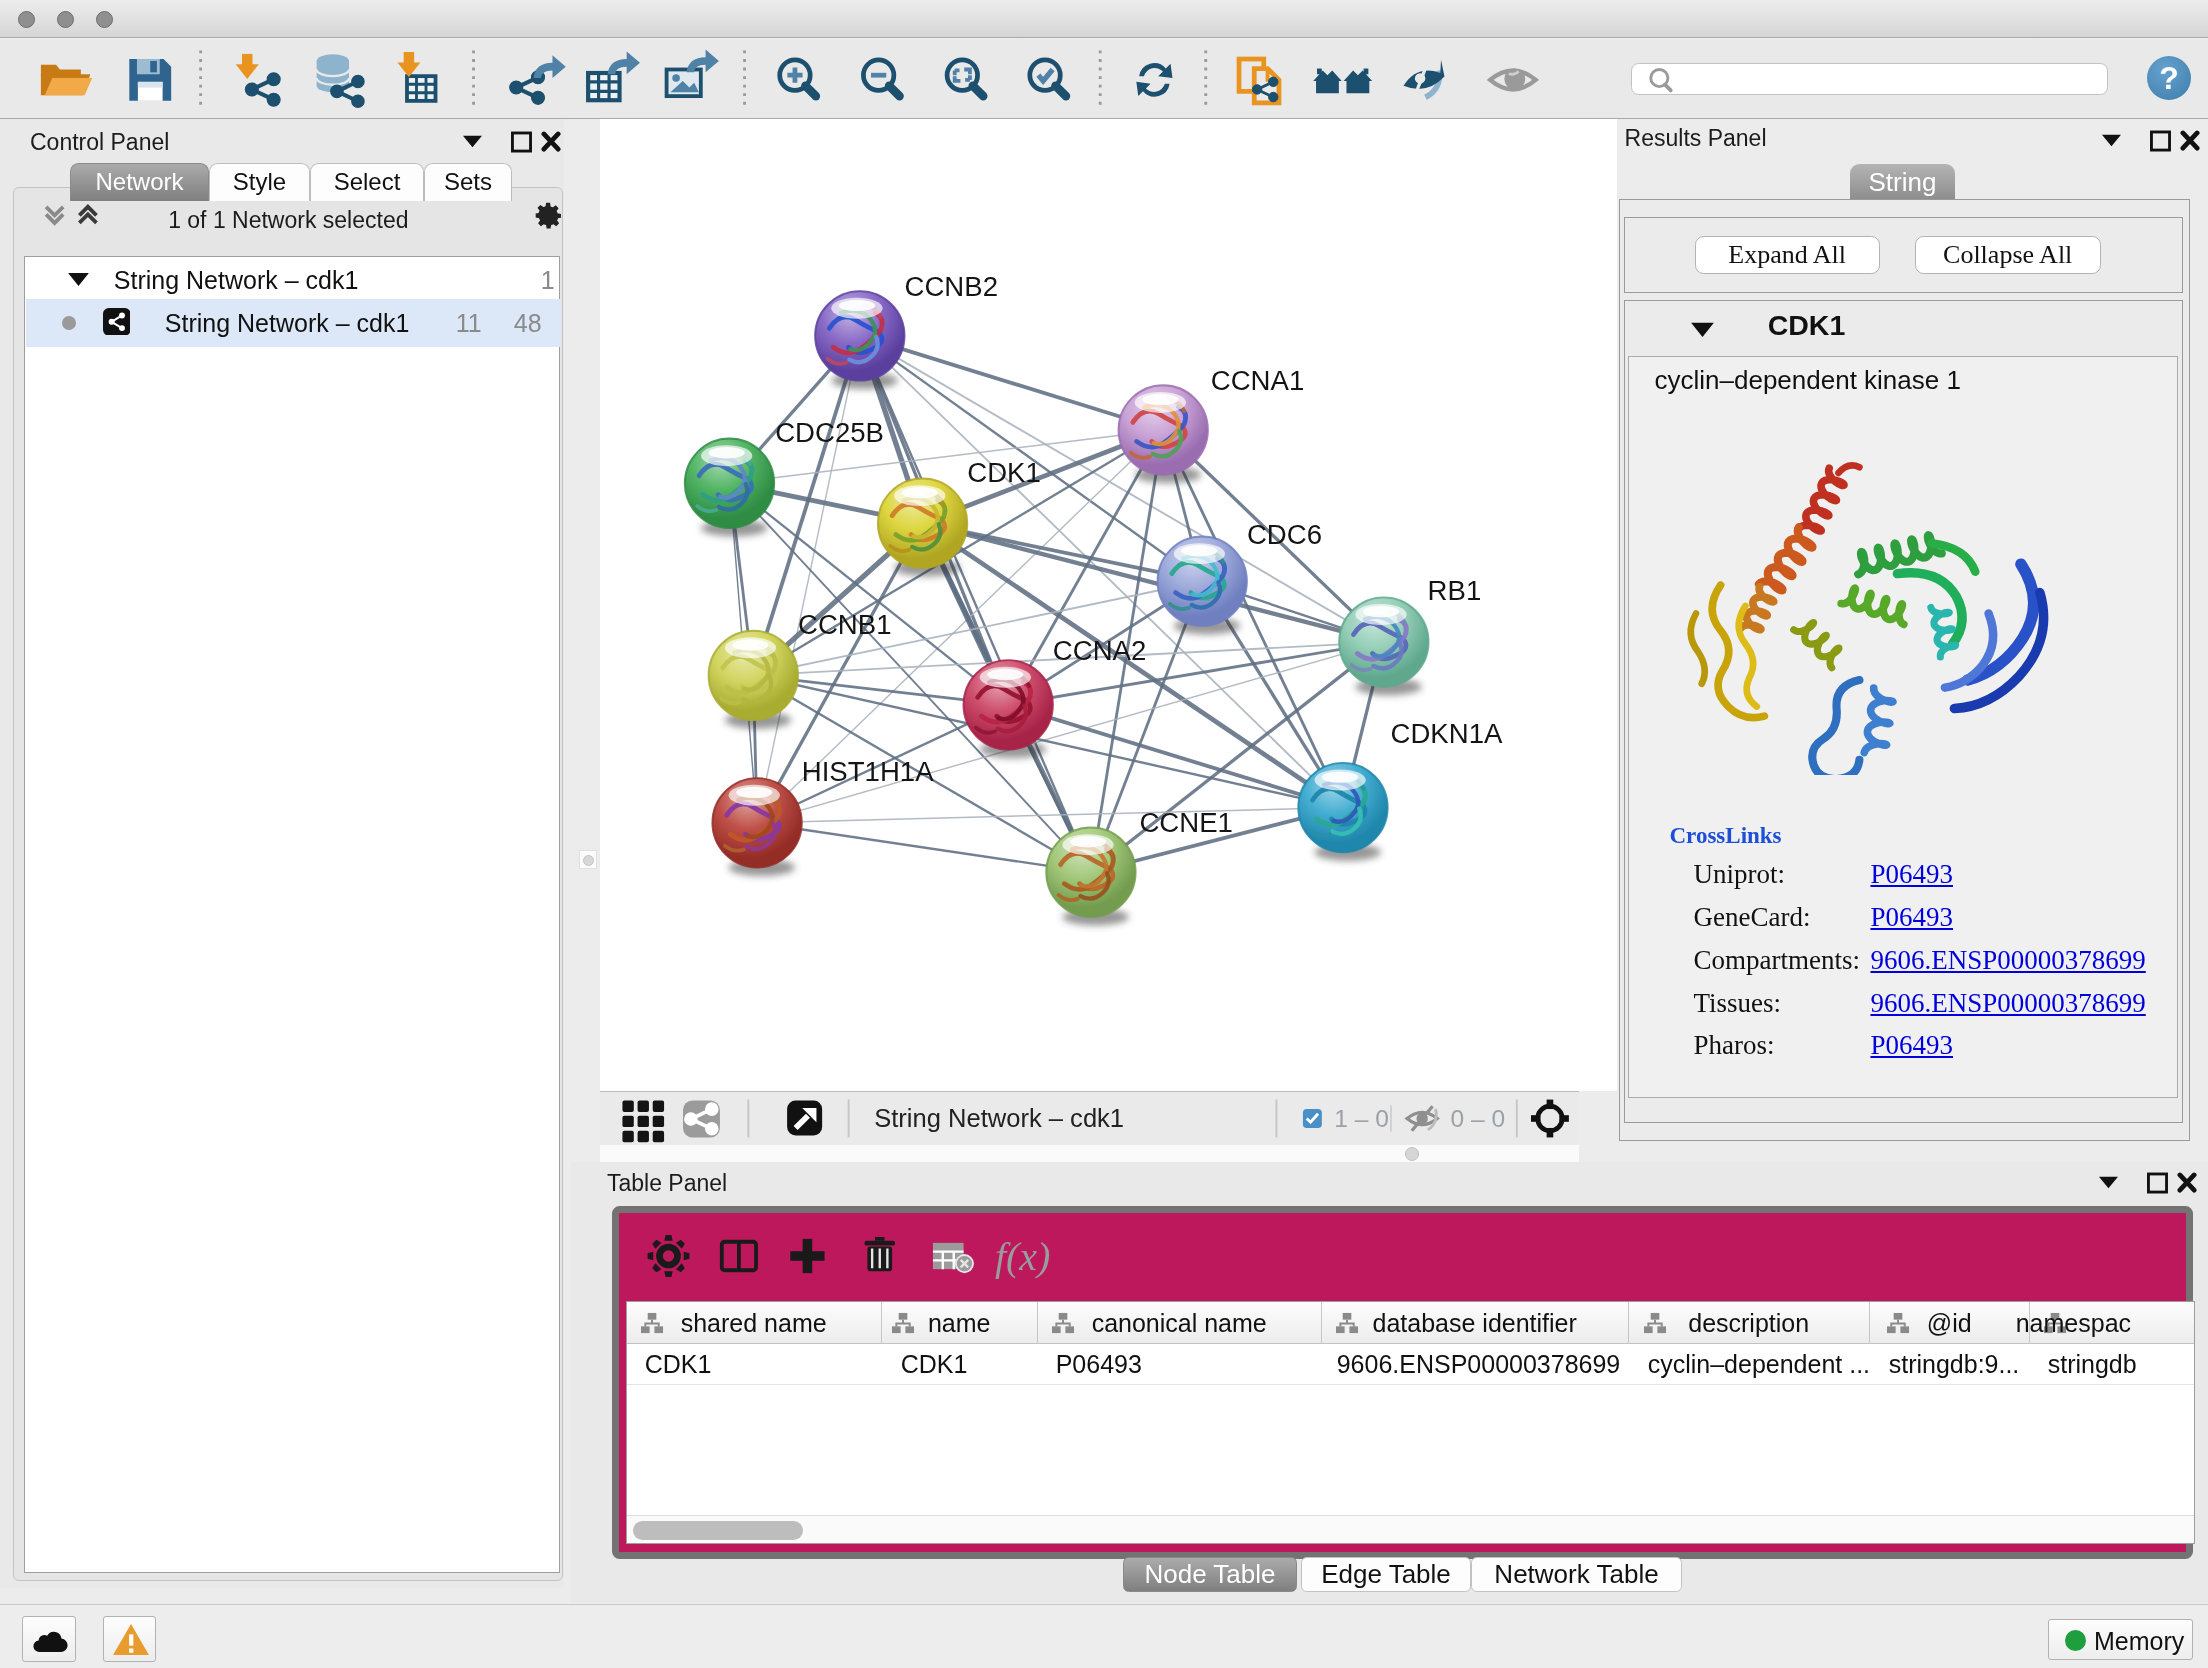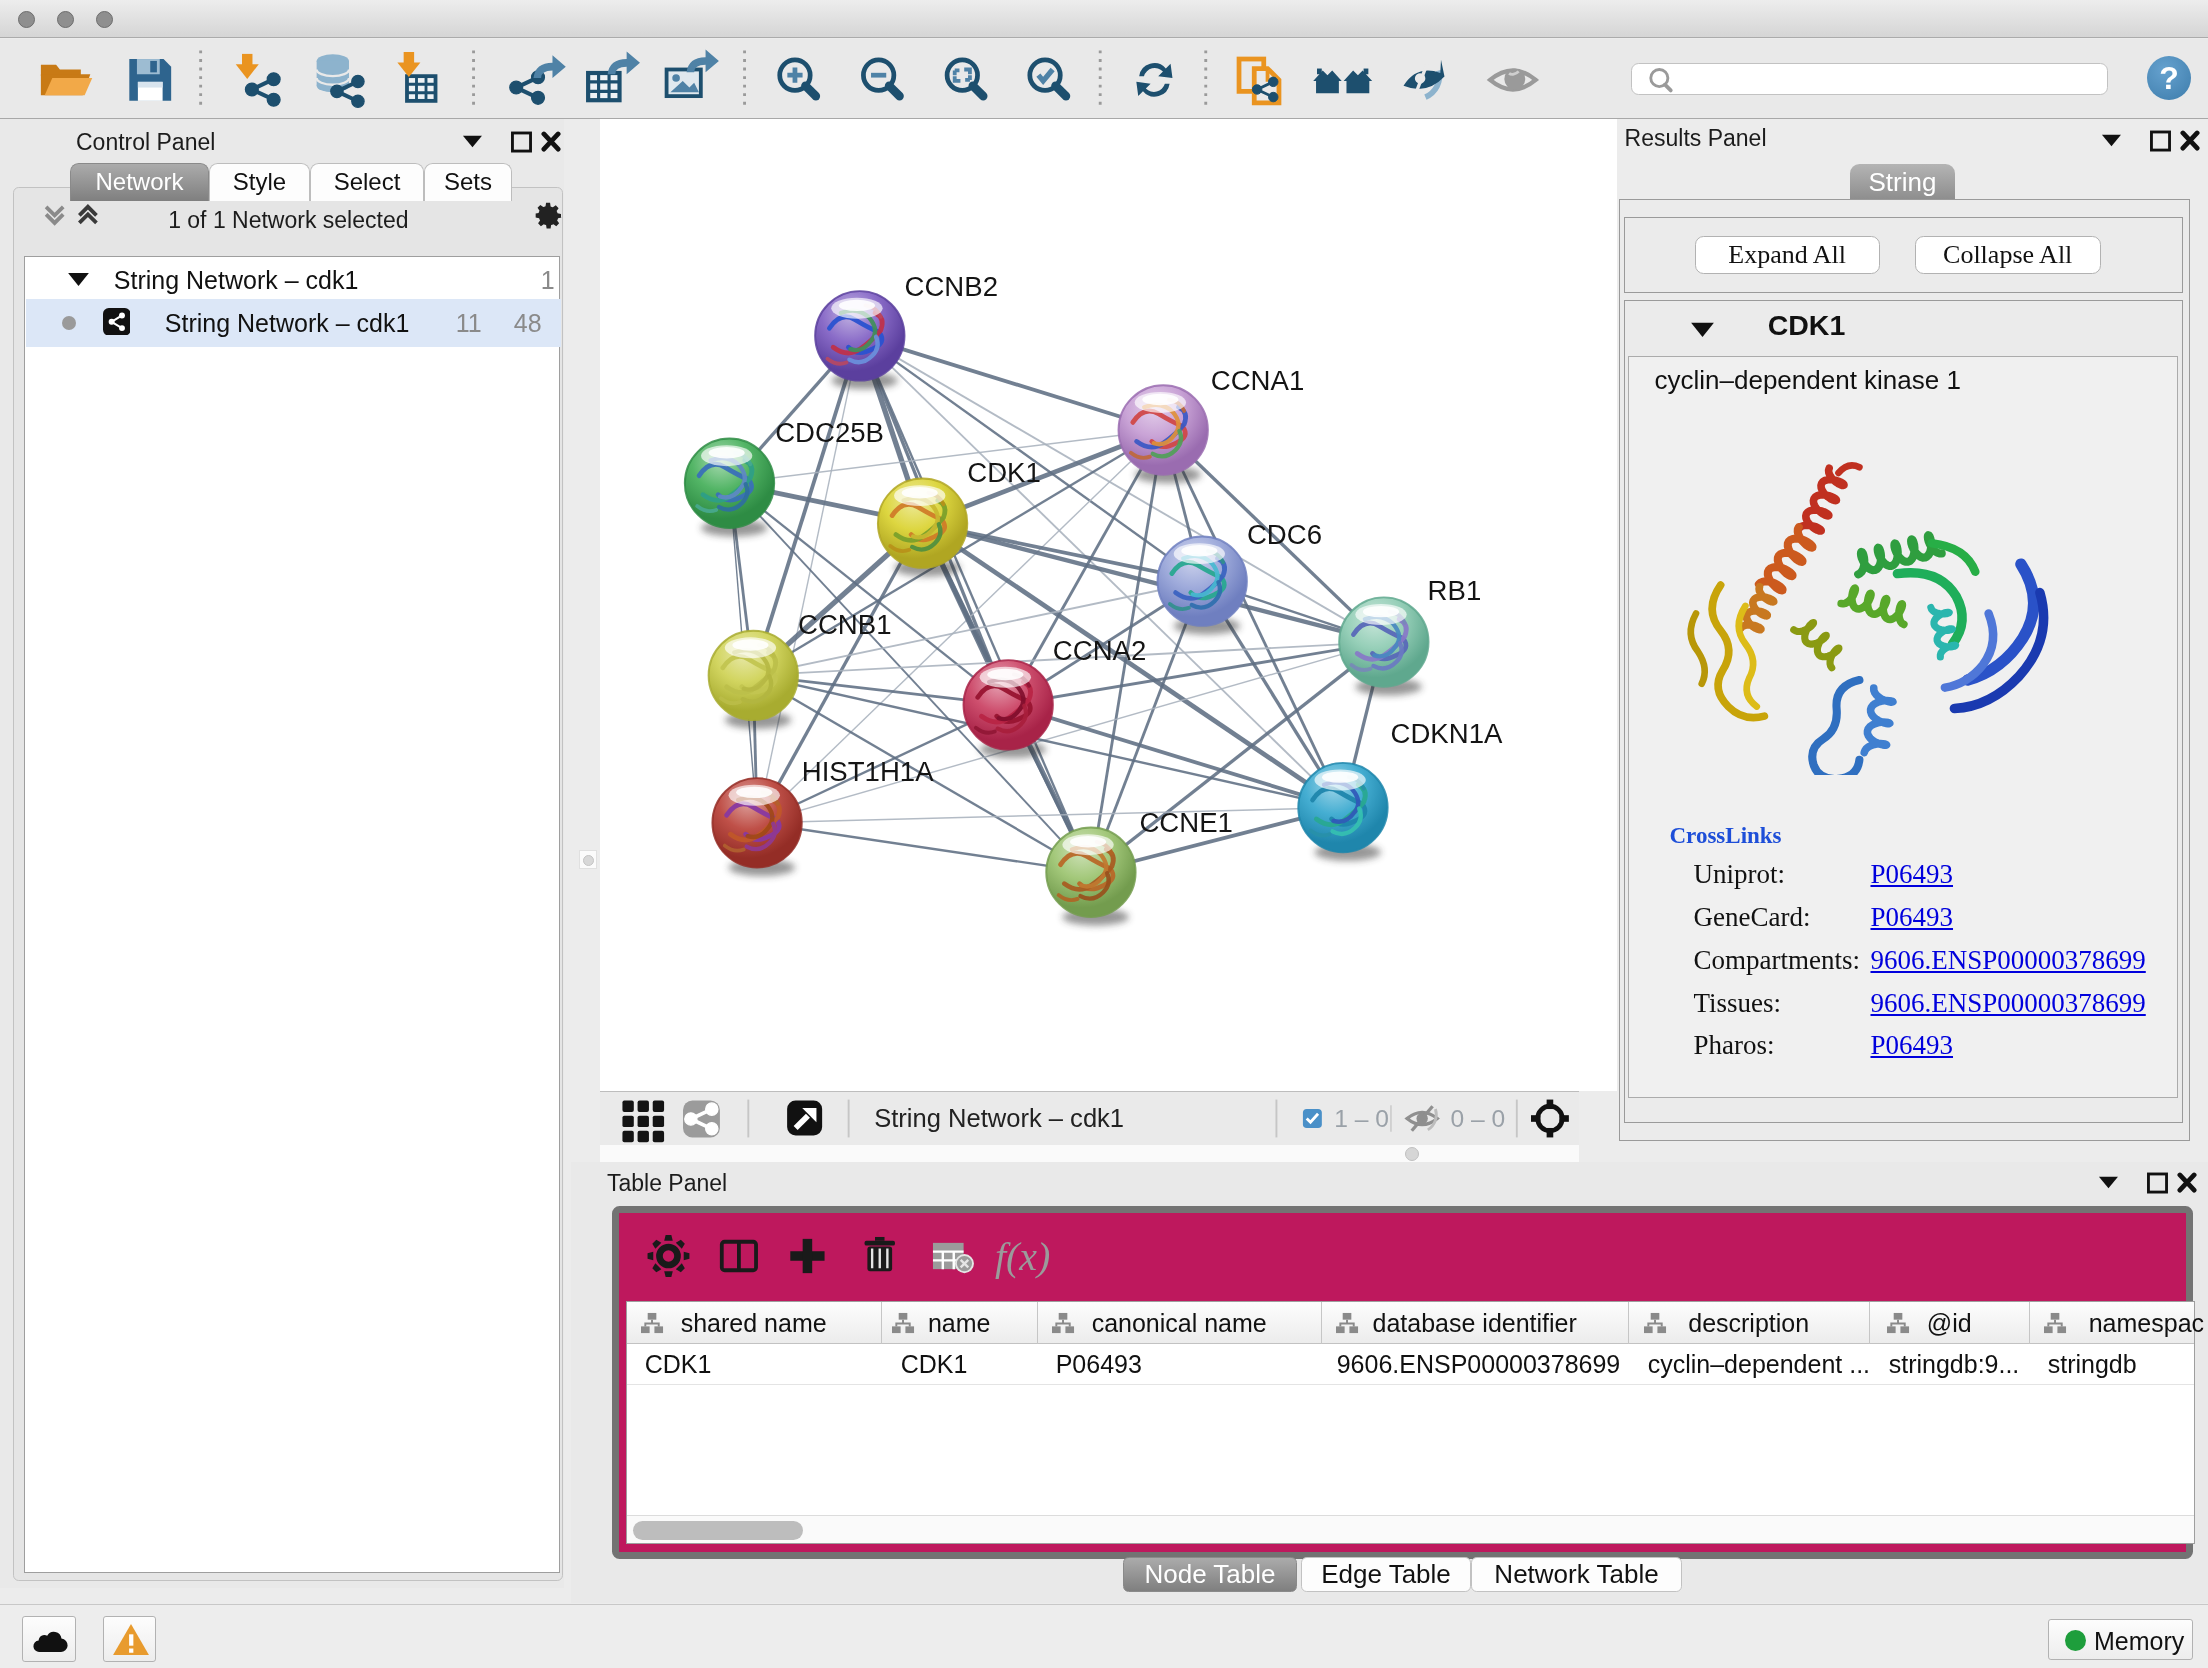--- a/index.html
+++ b/index.html
@@ -239,21 +239,21 @@
 <path d="M-4 -7 a7 5 -30 0 0 10 -2" stroke="#cfcfcf" stroke-width="3" fill="none"></path>
 </g>
 <g transform="translate(1745,43)">
 <circle cx="0" cy="-2" r="9" fill="none" stroke="#9a9a9a" stroke-width="3"></circle>
 <path d="M6 5 L12 11" stroke="#9a9a9a" stroke-width="4" stroke-linecap="round"></path>
       </g>
     </svg>
 </div>
 
 <div class="abs" id="control">
-  <div class="ptitle abs" style="left:30px; top:9.5px;margin-left:46px;">Control Panel</div>
+  <div class="ptitle abs" style="left:30px; top:9.5px;">Control Panel</div>
   <svg class="abs" style="left:462px; top:12.4px;" width="99" height="23" viewBox="0 0 104 24">
     <path d="M1 5 L21 5 L11 17 Z" fill="#111"></path>
     <rect x="53" y="2" width="19" height="19" fill="none" stroke="#111" stroke-width="3"></rect>
     <path d="M86 3 L101 19 M101 3 L86 19" stroke="#111" stroke-width="5" stroke-linecap="round"></path>
   </svg>
   <div class="tab tabsel" style="left:70px; width:139px; top:44px;">Network</div>
   <div class="tab" style="left:209px; width:101px; top:44px;">Style</div>
   <div class="tab" style="left:310px; width:114px; top:44px;">Select</div>
   <div class="tab" style="left:424px; width:88px; top:44px;">Sets</div>
   <div id="cpbox">
@@ -807,21 +807,21 @@
               <rect x="15" y="15" width="9" height="7"></rect>
               <path d="M12.5 8 L12.5 12 M5.5 15 L5.5 12 L19.5 12 L19.5 15" stroke="#8a8a8a" stroke-width="2" fill="none"></path>
             </g>
           </svg>
         <div class="th" style="left:0; width:255px;">shared name</div>
         <div class="th" style="left:255px; width:156px;">name</div>
         <div class="th" style="left:411px; width:284px;">canonical name</div>
         <div class="th" style="left:695px; width:307px;">database identifier</div>
         <div class="th" style="left:1002px; width:241px;">description</div>
         <div class="th" style="left:1243px; width:160px;">@id</div>
-        <div class="th" style="left:1403px; width:165px; border-right:none; text-align:left; padding-left:59px;">namespac</div>
+        <div class="th" style="left:1330px; width:165px; border-right:none; text-align:left; padding-left:59px;">namespac</div>
       </div>
       <div class="abs" style="left:0; top:42px; width:1567px; height:41px; border-bottom:1px solid #e4e4e4;">
         <div class="td" style="left:18px;">CDK1</div>
         <div class="td" style="left:274px;">CDK1</div>
         <div class="td" style="left:429px;">P06493</div>
         <div class="td" style="left:710px;">9606.ENSP00000378699</div>
         <div class="td" style="left:1021px;">cyclin–dependent ...</div>
         <div class="td" style="left:1262px;">stringdb:9...</div>
         <div class="td" style="left:1421px;">stringdb</div>
       </div>

